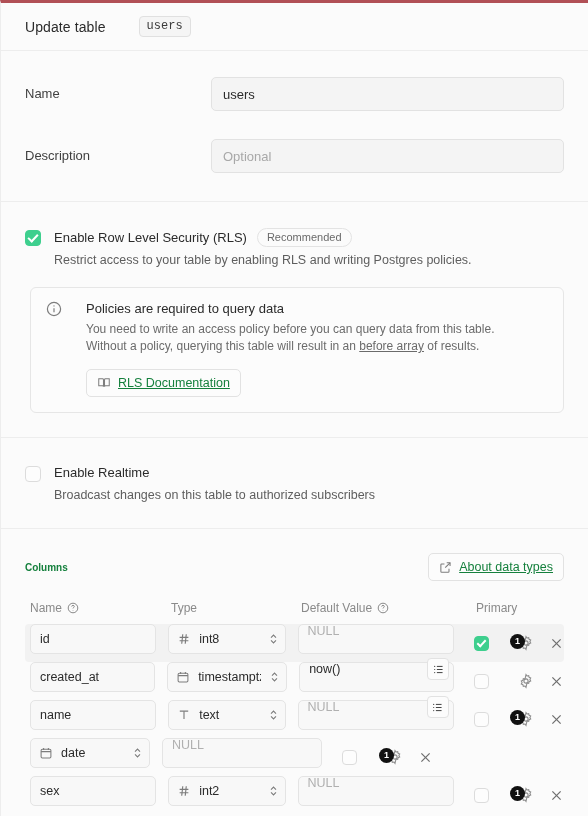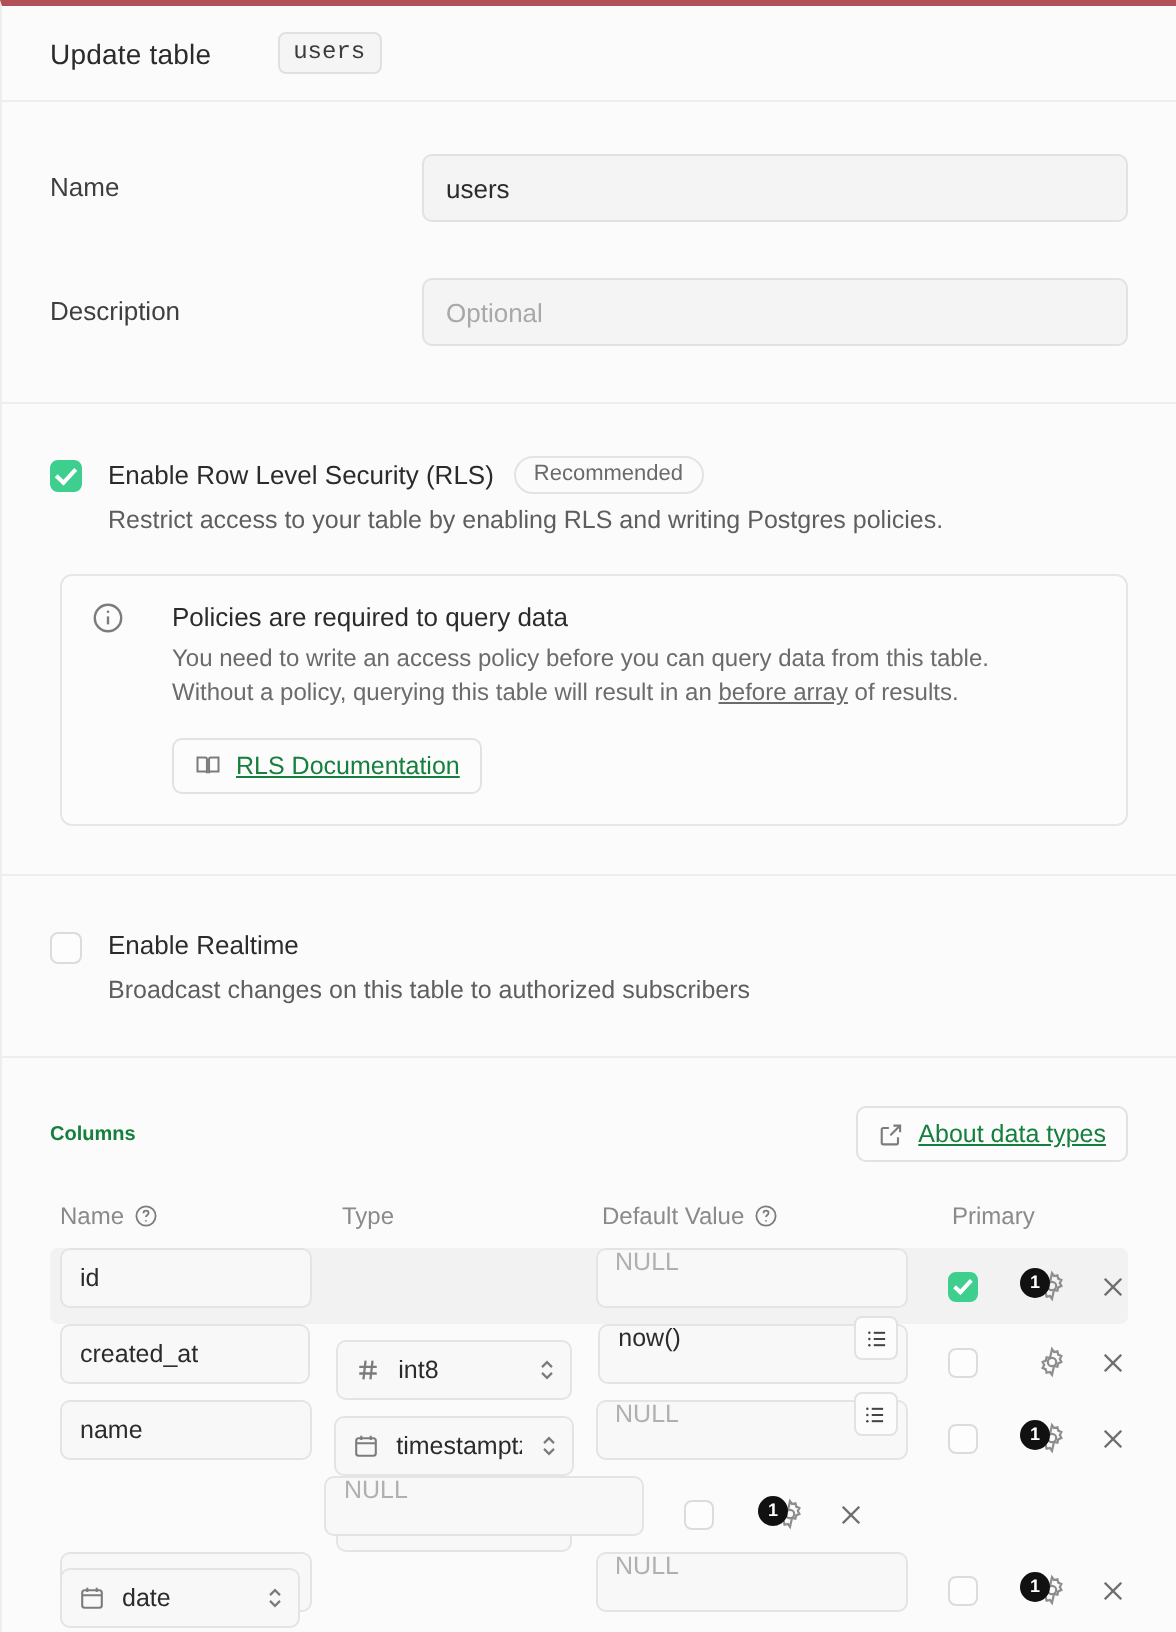--- a/index.html
+++ b/index.html
@@ -248,21 +248,20 @@
     height: 30px;
     border: 1px solid #e4e4e4;
     border-radius: 5px;
     background: #f8f8f8;
     display: flex;
     align-items: center;
     padding: 0 6px 0 8px;
     gap: 8px;
     cursor: pointer;
     overflow: hidden;
-    margin-top: 46px;
   }
   .select .sv {
     flex: 1;
     font-size: 12.5px;
     color: #2b2b2b;
     white-space: nowrap;
     overflow: hidden;
   }
 
   .def-wrap {

